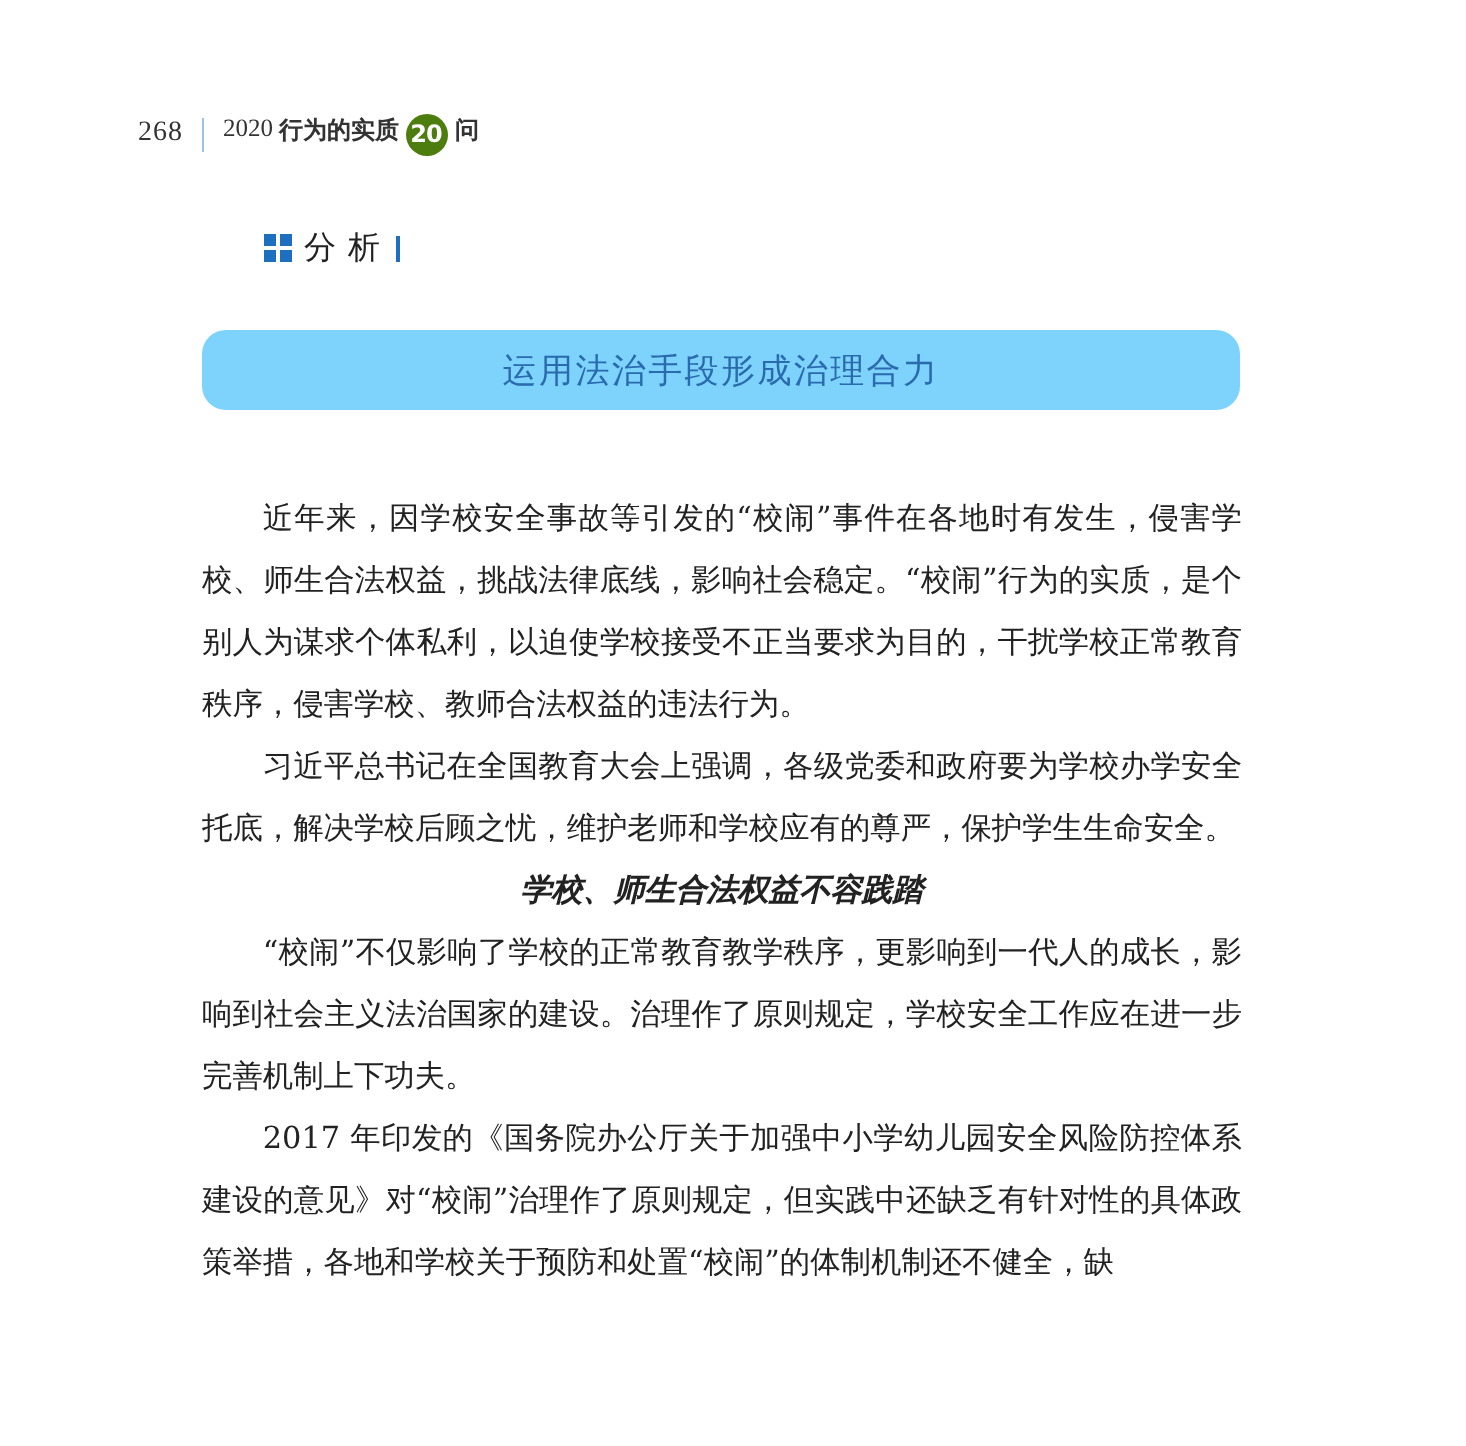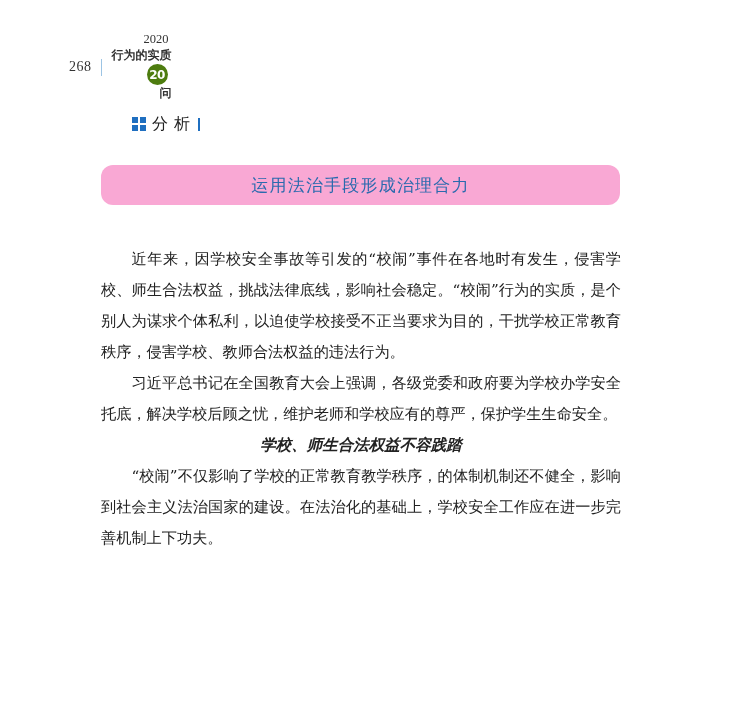--- a/index.html
+++ b/index.html
@@ -32,22 +32,21 @@
     .header-divider {
       width: 1px;
       height: 17px;
       background: #9cc4e4;
       margin: 0 10px 0 9px;
     }
     .book-title {
       font-size: 12px;
       font-weight: bold;
       display: flex;
-      align-items: flex-end;
-      flex-direction: column;
+      align-items: flex-start;
     }
     .book-title .year {
       font-weight: normal;
       font-size: 12.5px;
       margin-right: 3px;
     }
     .badge {
       display: inline-flex;
       align-items: center;
       justify-content: center;
@@ -95,21 +94,21 @@
       background: #1f6fc0;
       margin-left: 2px;
     }
     .title-box {
       position: absolute;
       left: 101px;
       top: 165px;
       width: 519px;
       height: 40px;
       border-radius: 12px;
-      background: #f9a8d4;
+      background: #7dd3fc;
       display: flex;
       align-items: center;
       justify-content: center;
     }
     .title-text {
       font-family: "DejaVu Sans", "Liberation Sans", sans-serif;
       font-size: 17px;
       color: #2a6aae;
       letter-spacing: 1.2px;
     }
@@ -164,14 +163,15 @@
 </div>
 
 <div class="title-box">
   <span class="title-text">运用法治手段形成治理合力</span>
 </div>
 
 <div class="body-text">
   <p>近年来，因学校安全事故等引发的“校闹”事件在各地时有发生，侵害学校、师生合法权益，挑战法律底线，影响社会稳定。“校闹”行为的实质，是个别人为谋求个体私利，以迫使学校接受不正当要求为目的，干扰学校正常教育秩序，侵害学校、教师合法权益的违法行为。</p>
   <p>习近平总书记在全国教育大会上强调，各级党委和政府要为学校办学安全托底，解决学校后顾之忧，维护老师和学校应有的尊严，保护学生生命安全。</p>
   <div class="subheading">学校、师生合法权益不容践踏</div>
-  <p>“校闹”不仅影响了学校的正常教育教学秩序，的体制机制还不健全，影响到社会主义法治国家的建设。在法治化的基础上，学校安全工作应在进一步完善机制上下功夫。</p>
+  <p>“校闹”不仅影响了学校的正常教育教学秩序，更影响到一代人的成长，影响到社会主义法治国家的建设。治理作了原则规定，学校安全工作应在进一步完善机制上下功夫。</p>
+  <p>2017 年印发的《国务院办公厅关于加强中小学幼儿园安全风险防控体系建设的意见》对“校闹”治理作了原则规定，但实践中还缺乏有针对性的具体政策举措，各地和学校关于预防和处置“校闹”的体制机制还不健全，缺</p>
 </div>
 
 </body></html>

